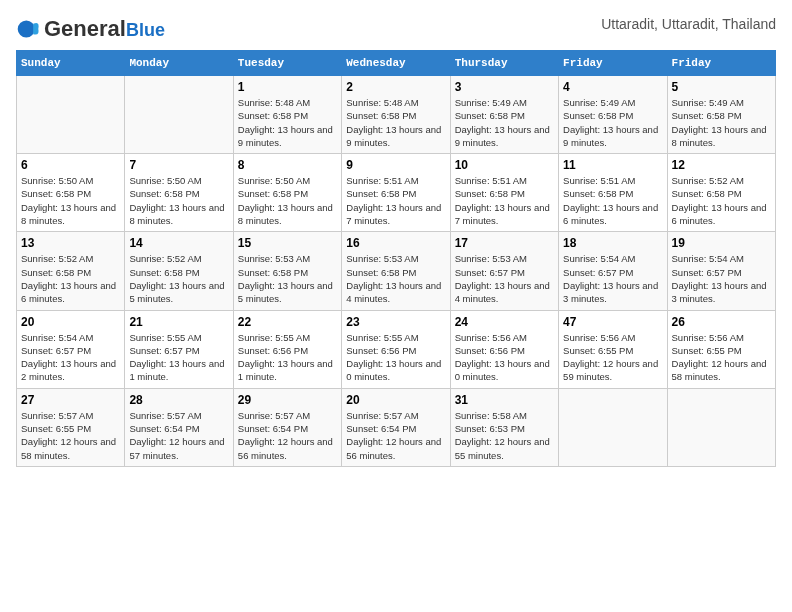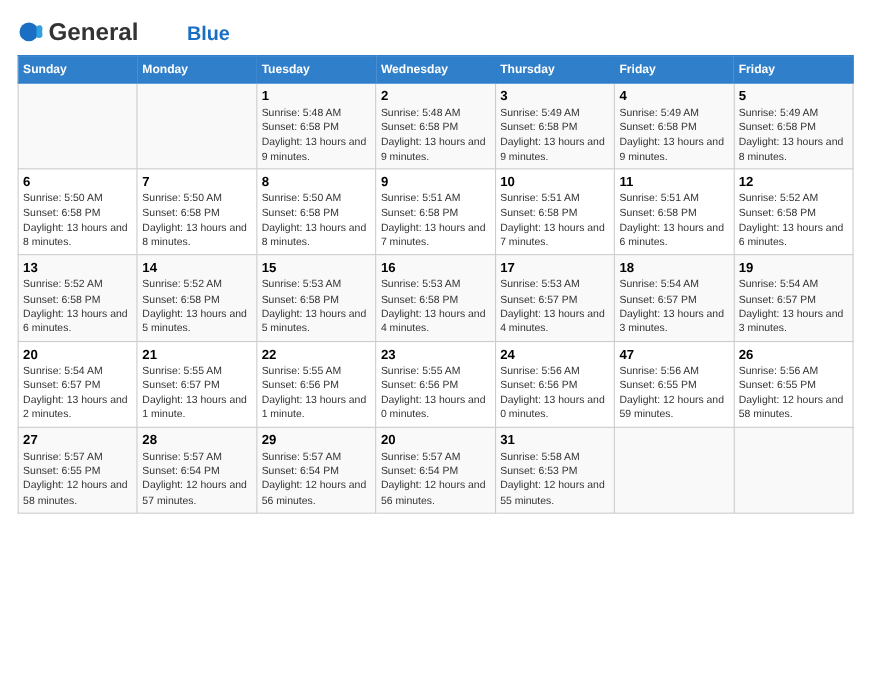--- a/index.html
+++ b/index.html
@@ -23,21 +23,20 @@
     }
     .logo-text-general {
       font-size: 22px;
       font-weight: bold;
       color: #333;
     }
     .logo-text-blue {
       font-size: 18px;
       font-weight: bold;
       color: #1a6fc4;
-      padding-left: 44px;
     }
     .logo-icon {
       width: 24px;
       height: 24px;
     }
     .title-block {
       text-align: right;
     }
     .title-month {
       font-size: 36px;
@@ -53,20 +52,21 @@
       border-collapse: collapse;
       font-size: 10px;
     }
     thead th {
       background-color: #2f7fca;
       color: #fff;
       padding: 6px 4px;
       text-align: left;
       font-size: 11px;
       border: 1px solid #2f7fca;
+      font-family: Liberation Mono, monospace;
     }
     tbody td {
       border: 1px solid #ccc;
       vertical-align: top;
       padding: 4px;
       min-height: 80px;
       width: 107px;
     }
     .day-number {
       font-weight: bold;
@@ -96,20 +96,21 @@
   <div class="logo">
     <svg class="logo-icon" viewBox="0 0 28 28">
       <circle cx="12" cy="14" r="10" fill="#1a6fc4"></circle>
       <path d="M20 8 Q28 4 26 14 Q28 22 20 20 Z" fill="#2fa0e0"></path>
     </svg>
     <div>
       <span class="logo-text-general">General</span><span class="logo-text-blue">Blue</span>
     </div>
   </div>
   <div class="title-block">
+    <div class="title-location">Uttaradit, Uttaradit, Thailand</div>
   </div>
 </div>
 
 <table>
   <thead>
     <tr>
     <th>Sunday</th>
         <th>Monday</th>
         <th>Tuesday</th>
         <th>Wednesday</th>

